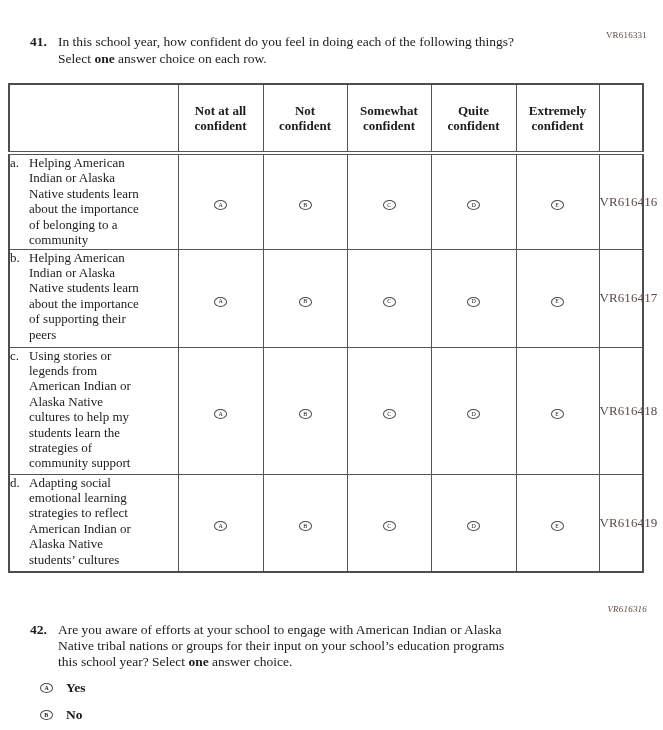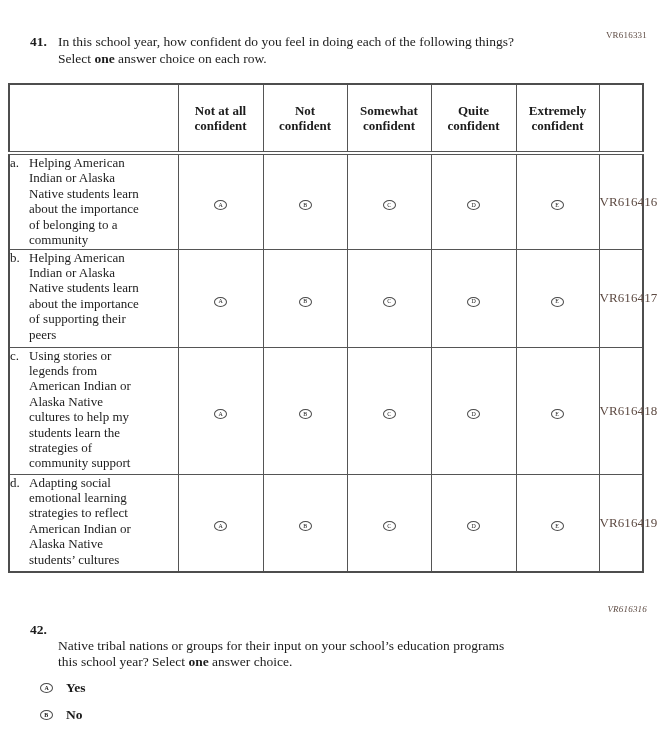--- a/index.html
+++ b/index.html
@@ -245,21 +245,21 @@
           <td class="code-cell">VR616419</td>
         </tr>
       </tbody>
   </table>
 
   <div class="vr-code" id="q42-code">VR616316</div>
 
   <div class="question" id="q42">
     <span class="qnum">42.</span>
     <div class="qtext">
-      <br>
+      <span>Are you aware of efforts at your school to engage with American Indian or Alaska</span><br>
       <span>Native tribal nations or groups for their input on your school’s education programs</span><br>
       <span>this school year? Select </span><b>one</b><span> answer choice.</span>
     </div>
   </div>
 
   <div class="options">
     <div class="option">
       <span class="bubble">
           <span class="bubble-letter">A</span>
         </span>

